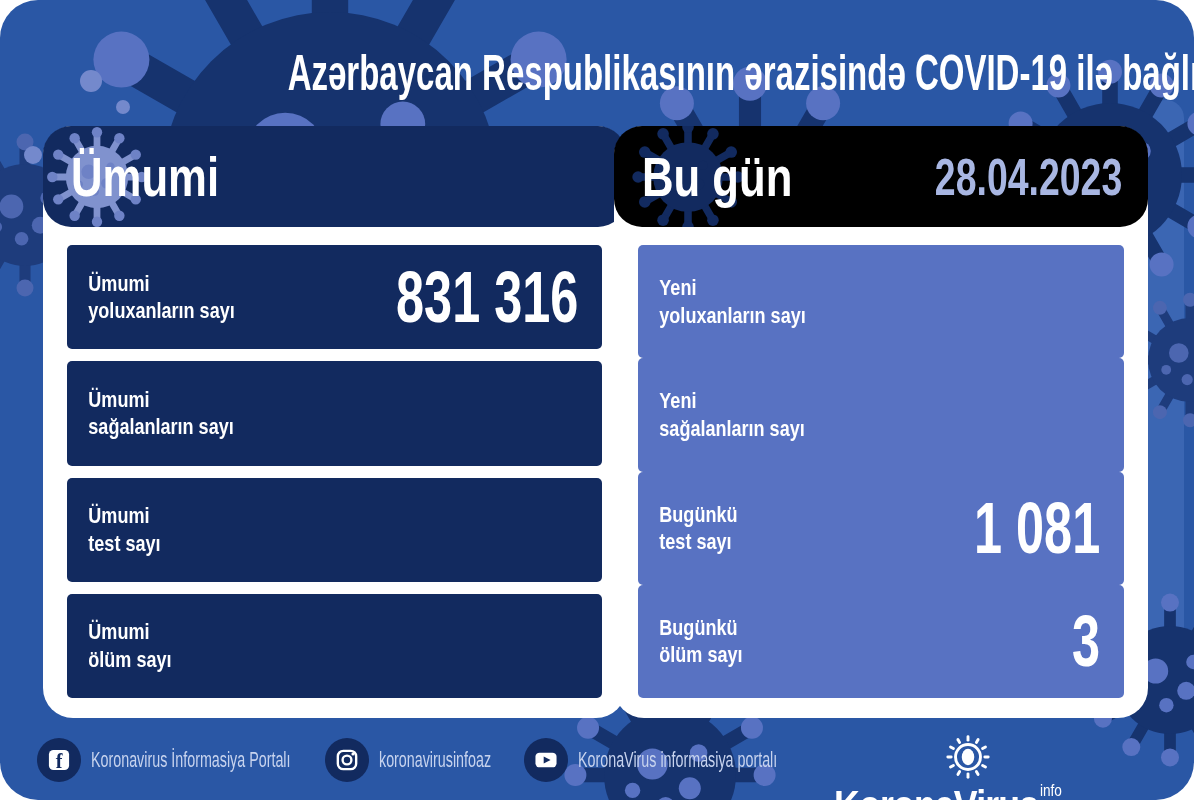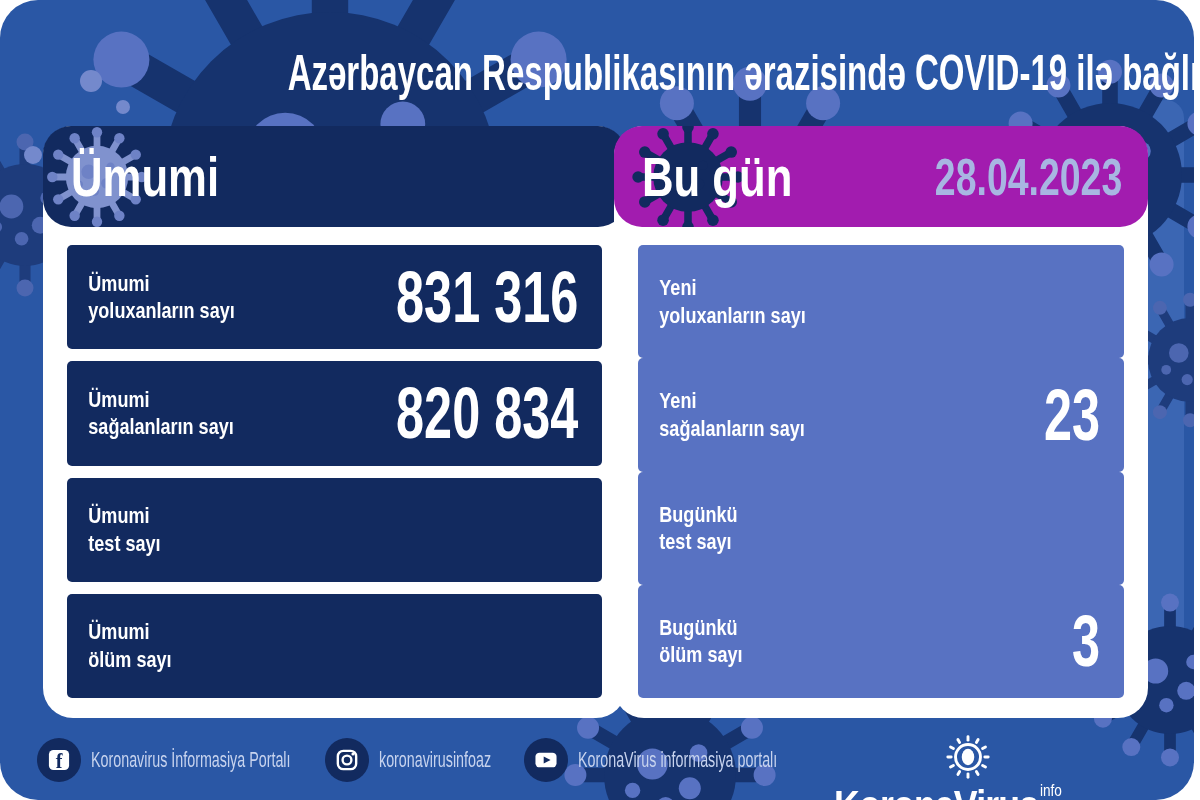--- a/index.html
+++ b/index.html
@@ -15,21 +15,21 @@
   .title-wrap{position:absolute;z-index:3;left:0;top:44px;width:1194px;text-align:center;white-space:nowrap;}
   .title{display:inline-block;font-size:50px;font-weight:bold;color:#fff;transform:scaleX(.66);transform-origin:center center;letter-spacing:0;}
 
   
   .panel{position:absolute;z-index:2;top:126px;height:592px;background:#fff;border-radius:30px;display:flex;flex-direction:column;}
   .panel-left{left:43px;width:583px;}
   .panel-right{left:614px;width:534px;}
 
   .panel-header{flex:none;height:101px;border-radius:28px;position:relative;overflow:hidden;display:flex;align-items:center;}
   .panel-left .panel-header{background:#122A5F;}
-  .panel-right .panel-header{background:#a21caf;}
+  .panel-right .panel-header{background:#000000;}
   .header-virus{position:absolute;left:2px;top:50%;transform:translateY(-50%);}
   .header-title{position:relative;z-index:1;display:inline-block;margin-left:28px;font-size:56px;font-weight:bold;color:#fff;transform:scaleX(.78);transform-origin:left center;white-space:nowrap;}
   .header-date{position:relative;z-index:1;margin-left:auto;margin-right:26px;display:inline-block;font-size:52px;font-weight:bold;color:#A8B6E2;transform:scaleX(.72);transform-origin:right center;white-space:nowrap;}
 
   .rows{flex:1;display:flex;flex-direction:column;padding:18px 24px 20px 24px;}
   .rows-left{gap:12px;}
   .rows-right{padding-left:24px;}
   .row{flex:1;display:flex;align-items:center;border-radius:5px;}
   .rows-left .row{background:#122A5F;}
   .rows-right .row{background:#5872C2;}
@@ -168,21 +168,20 @@
             <span>Ümumi</span>
             <span>yoluxanların sayı</span>
           </div>
         <div class="row-value-wrap"><span class="row-value">831 316</span></div>
       </div>
       <div class="row">
         <div class="row-label">
             <span>Ümumi</span>
             <span>sağalanların sayı</span>
           </div>
-        <div class="row-value-wrap"><span class="row-value">820 834</span></div>
       </div>
       <div class="row">
         <div class="row-label">
             <span>Ümumi</span>
             <span>test sayı</span>
           </div>
       </div>
       <div class="row">
         <div class="row-label">
             <span>Ümumi</span>
@@ -205,27 +204,27 @@
         <div class="row-label">
             <span>Yeni</span>
             <span>yoluxanların sayı</span>
           </div>
       </div>
       <div class="row">
         <div class="row-label">
             <span>Yeni</span>
             <span>sağalanların sayı</span>
           </div>
-        <div class="row-value-wrap"><span class="row-value">23</span></div>
       </div>
       <div class="row">
         <div class="row-label">
             <span>Bugünkü</span>
             <span>test sayı</span>
           </div>
+        <div class="row-value-wrap"><span class="row-value">1 081</span></div>
       </div>
       <div class="row">
         <div class="row-label">
             <span>Bugünkü</span>
             <span>ölüm sayı</span>
           </div>
         <div class="row-value-wrap"><span class="row-value">3</span></div>
       </div>
     </div>
   </div>

